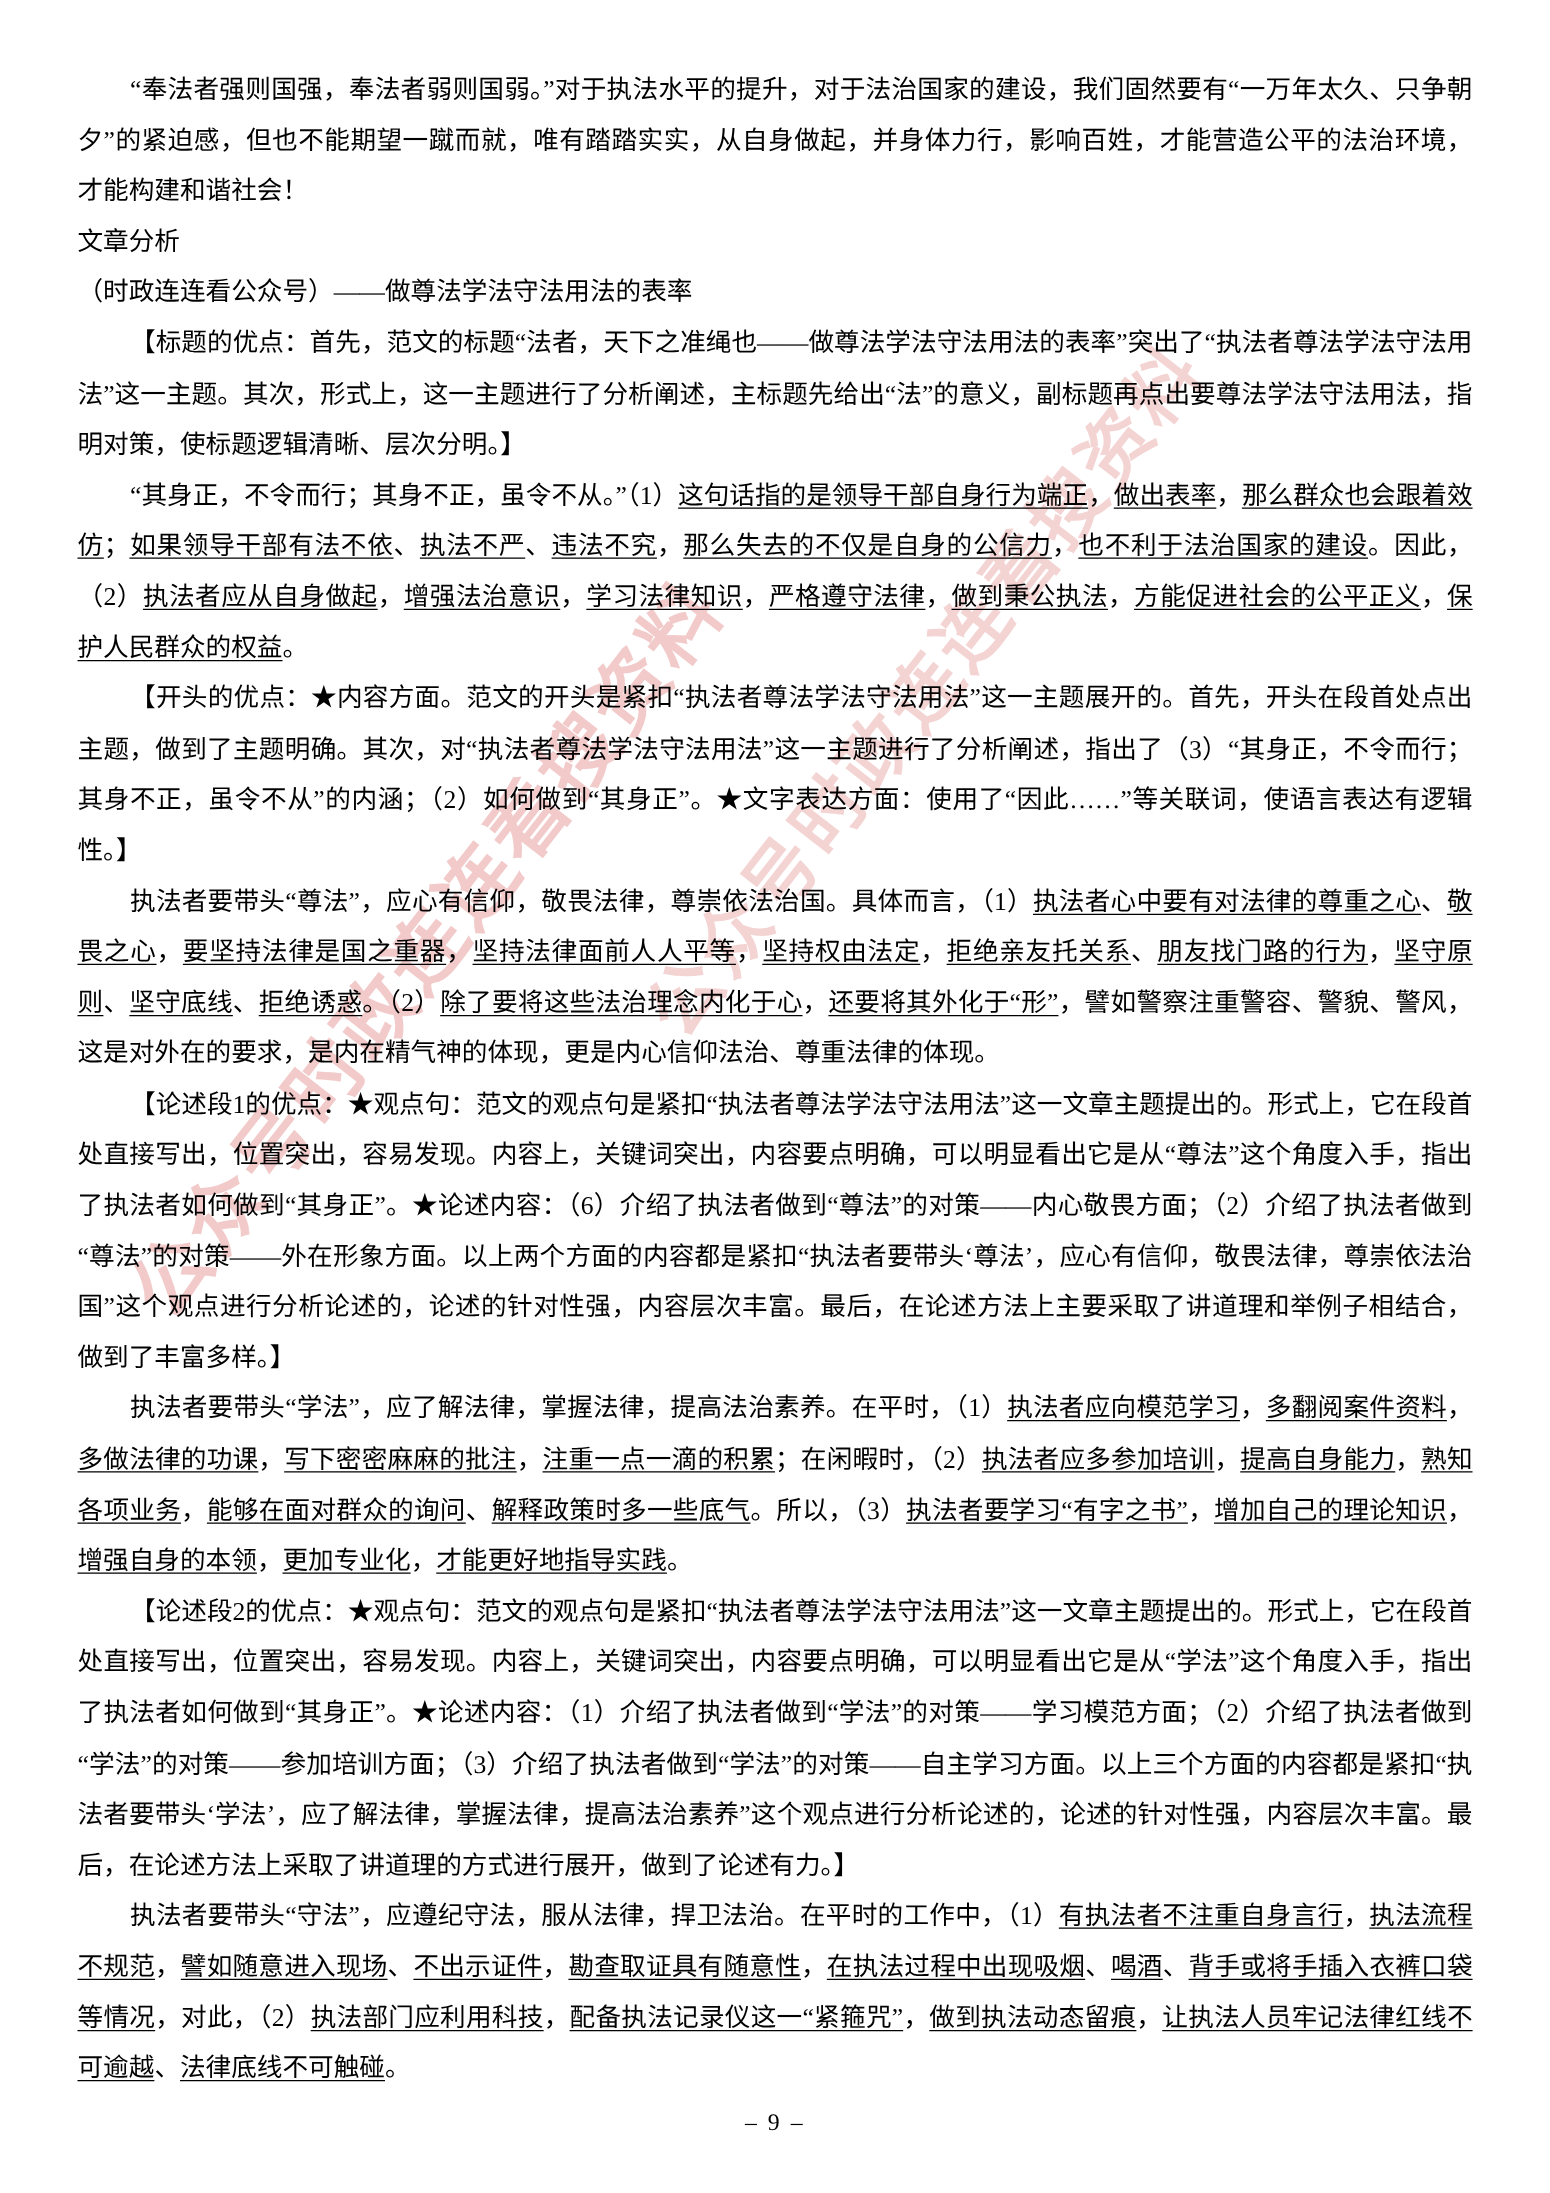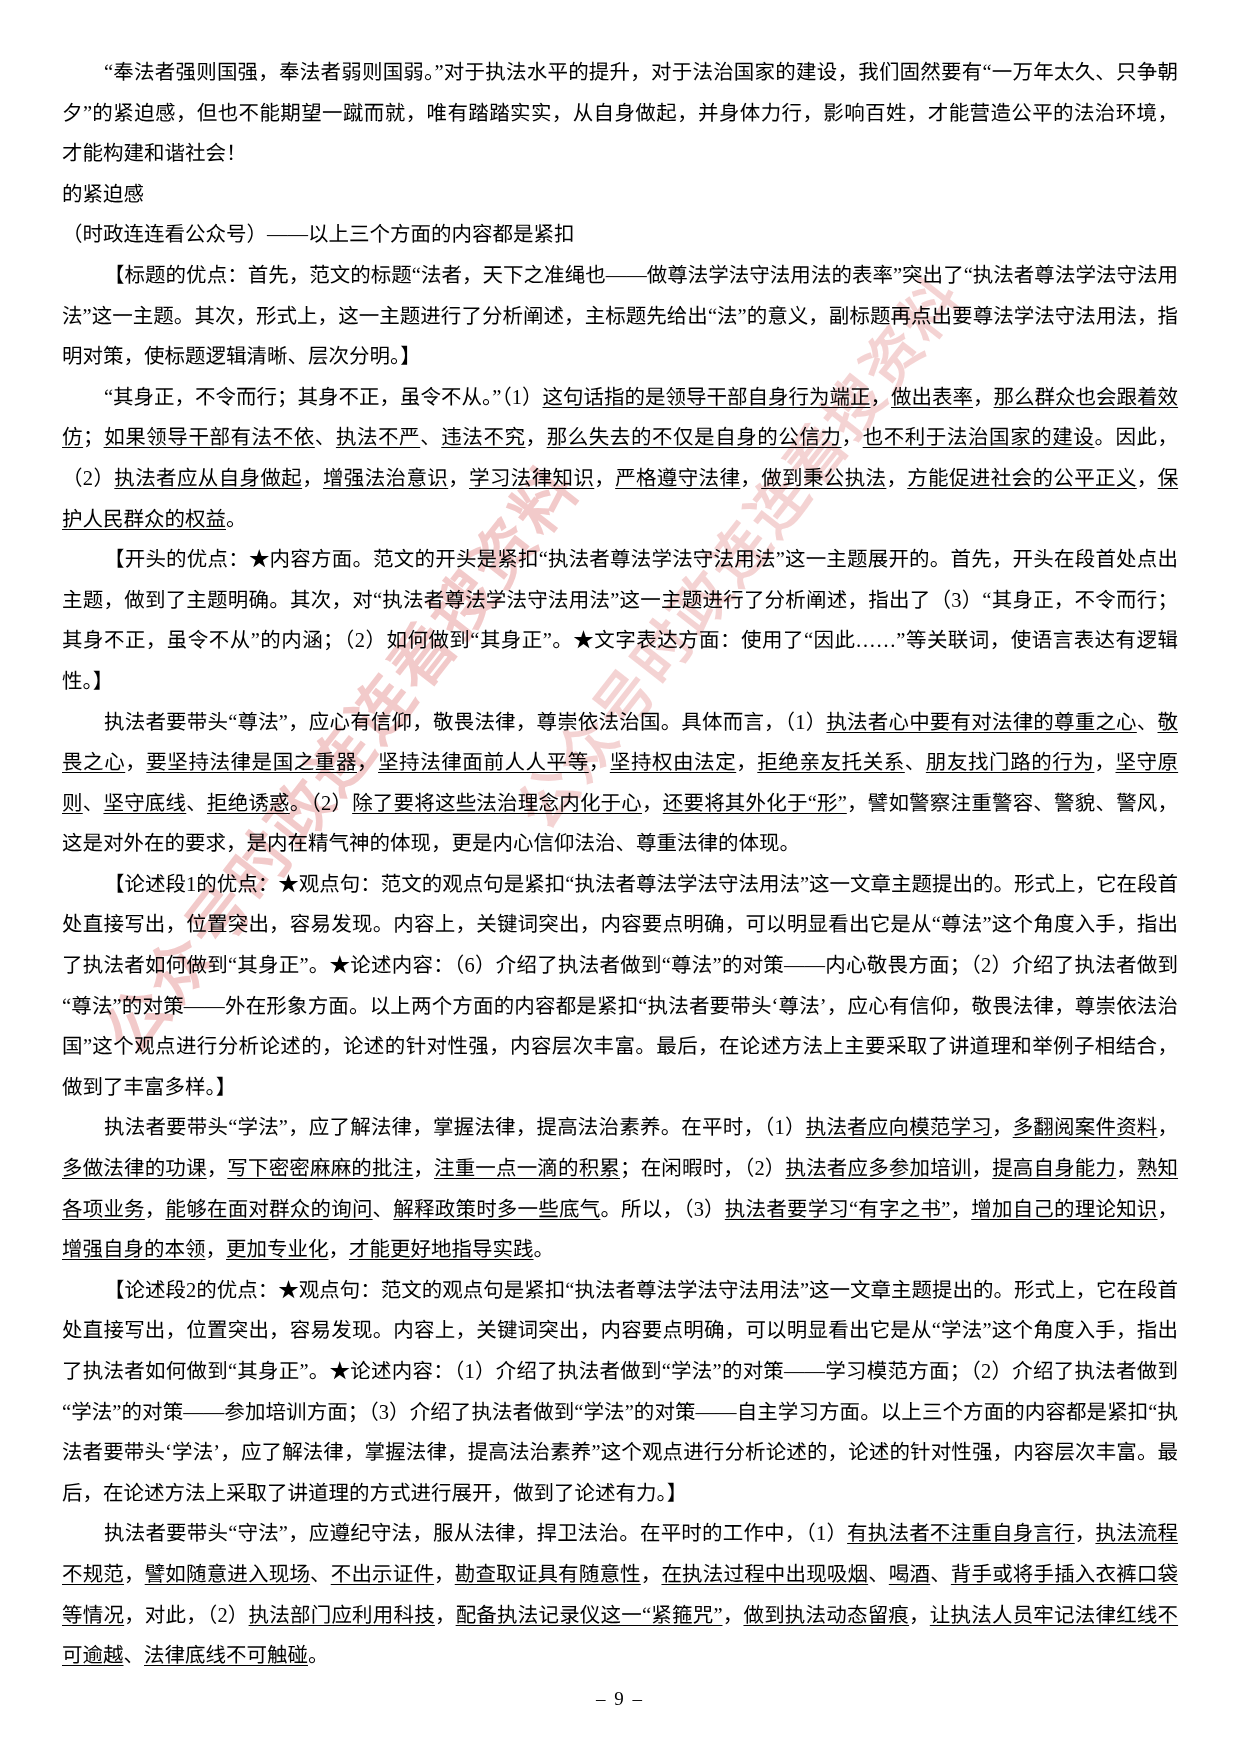--- a/index.html
+++ b/index.html
@@ -91,24 +91,24 @@
 
   <div class="watermark-layer">
     <div class="watermark wm-a">公众号时政连连看搜资料</div>
     <div class="watermark wm-b">公众号时政连连看搜资料</div>
   </div>
 
   <div class="content">
 
     <p class="ind">“奉法者强则国强，奉法者弱则国弱。”对于执法水平的提升，对于法治国家的建设，我们固然要有“一万年太久、只争朝夕”的紧迫感，但也不能期望一蹴而就，唯有踏踏实实，从自身做起，并身体力行，影响百姓，才能营造公平的法治环境，才能构建和谐社会！</p>
 
-    <p>的紧迫感</p>
+    <p>文章分析</p>
 
 
-    <p>（时政连连看公众号）——以上三个方面的内容都是紧扣</p>
+    <p>（时政连连看公众号）——做尊法学法守法用法的表率</p>
 
     <p class="ind">【标题的优点：首先，范文的标题“法者，天下之准绳也——做尊法学法守法用法的表率”突出了“执法者尊法学法守法用法”这一主题。其次，形式上，这一主题进行了分析阐述，主标题先给出“法”的意义，副标题再点出要尊法学法守法用法，指明对策，使标题逻辑清晰、层次分明。】</p>
 
     <p class="ind"><span>“其身正，不令而行；其身不正，虽令不从。”（1）</span><u class="ul">这句话指的是领导干部自身行为端正</u><span>，</span><u class="ul">做出表率</u><span>，</span><u class="ul">那么群众也会跟着效仿</u><span>；</span><u class="ul">如果领导干部有法不依</u><span>、</span><u class="ul">执法不严</u><span>、</span><u class="ul">违法不究</u><span>，</span><u class="ul">那么失去的不仅是自身的公信力</u><span>，</span><u class="ul">也不利于法治国家的建设</u><span>。因此，（2）</span><u class="ul">执法者应从自身做起</u><span>，</span><u class="ul">增强法治意识</u><span>，</span><u class="ul">学习法律知识</u><span>，</span><u class="ul">严格遵守法律</u><span>，</span><u class="ul">做到秉公执法</u><span>，</span><u class="ul">方能促进社会的公平正义</u><span>，</span><u class="ul">保护人民群众的权益</u><span>。</span></p>
 
     <p class="ind">【开头的优点：★内容方面。范文的开头是紧扣“执法者尊法学法守法用法”这一主题展开的。首先，开头在段首处点出主题，做到了主题明确。其次，对“执法者尊法学法守法用法”这一主题进行了分析阐述，指出了（3）“其身正，不令而行；其身不正，虽令不从”的内涵；（2）如何做到“其身正”。★文字表达方面：使用了“因此……”等关联词，使语言表达有逻辑性。】</p>
 
     <p class="ind"><span>执法者要带头“尊法”，应心有信仰，敬畏法律，尊崇依法治国。具体而言，（1）</span><u class="ul">执法者心中要有对法律的尊重之心</u><span>、</span><u class="ul">敬畏之心</u><span>，</span><u class="ul">要坚持法律是国之重器</u><span>，</span><u class="ul">坚持法律面前人人平等</u><span>，</span><u class="ul">坚持权由法定</u><span>，</span><u class="ul">拒绝亲友托关系</u><span>、</span><u class="ul">朋友找门路的行为</u><span>，</span><u class="ul">坚守原则</u><span>、</span><u class="ul">坚守底线</u><span>、</span><u class="ul">拒绝诱惑</u><span>。（2）</span><u class="ul">除了要将这些法治理念内化于心</u><span>，</span><u class="ul">还要将其外化于“形”</u><span>，譬如警察注重警容、警貌、警风，这是对外在的要求，是内在精气神的体现，更是内心信仰法治、尊重法律的体现。</span></p>
 
     <p class="ind">【论述段1的优点：★观点句：范文的观点句是紧扣“执法者尊法学法守法用法”这一文章主题提出的。形式上，它在段首处直接写出，位置突出，容易发现。内容上，关键词突出，内容要点明确，可以明显看出它是从“尊法”这个角度入手，指出了执法者如何做到“其身正”。★论述内容：（6）介绍了执法者做到“尊法”的对策——内心敬畏方面；（2）介绍了执法者做到“尊法”的对策——外在形象方面。以上两个方面的内容都是紧扣“执法者要带头‘尊法’，应心有信仰，敬畏法律，尊崇依法治国”这个观点进行分析论述的，论述的针对性强，内容层次丰富。最后，在论述方法上主要采取了讲道理和举例子相结合，做到了丰富多样。】</p>

